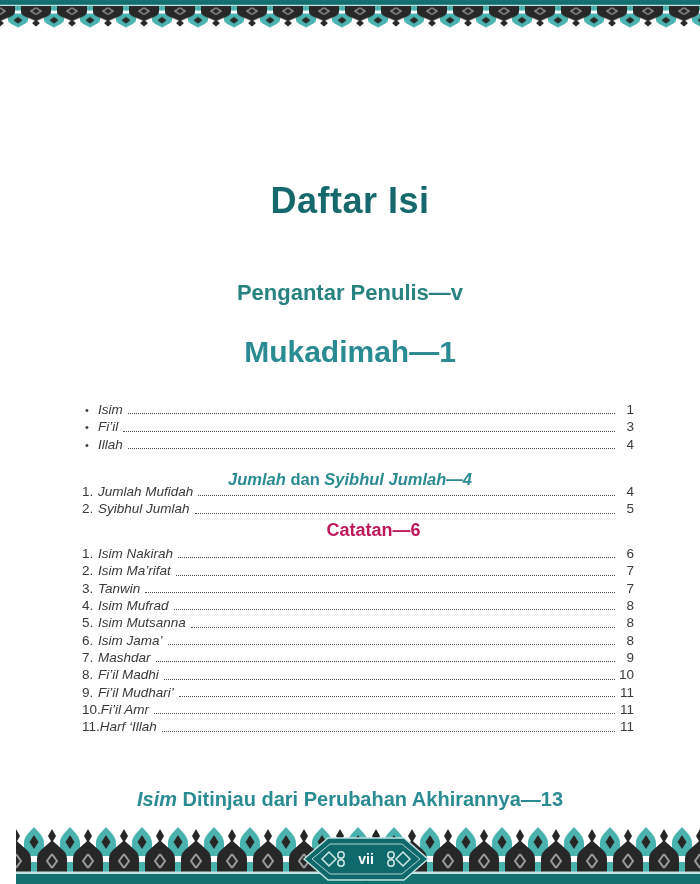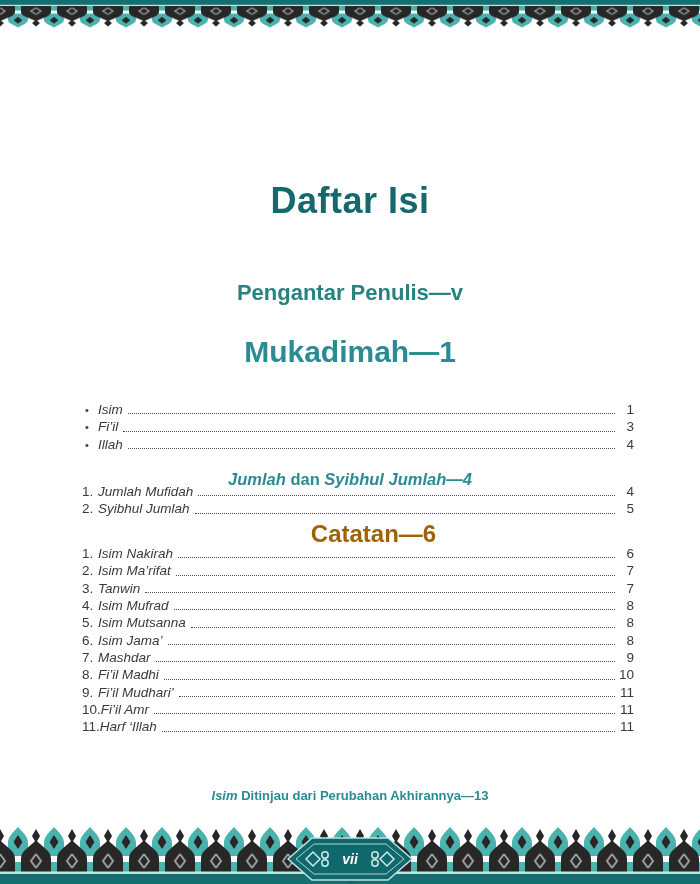--- a/index.html
+++ b/index.html
@@ -6,35 +6,35 @@
   .page{
     position:relative;width:700px;height:884px;background:#ffffff;
     font-family:"Liberation Sans",sans-serif;overflow:hidden;
   }
   .center{position:absolute;left:0;right:0;text-align:center;}
   .h-title{top:180px;font-size:36px;font-weight:800;color:#15696c;letter-spacing:.5px;}
   .h-pengantar{top:280px;font-size:22px;font-weight:700;color:#28827f;}
   .h-muka{top:335px;font-size:30px;font-weight:600;color:#2b8b93;}
   .h-pembagian{top:373px;font-size:15.5px;font-weight:700;color:#2b8b93;}
   .h-jumlah{top:470px;font-size:16.5px;font-weight:700;color:#2b8b93;}
-  .h-catatan{top:520px;font-size:24px;font-weight:700;color:#a16207;padding-left:47px;}
+  .h-catatan{top:520px;font-size:18px;font-weight:700;color:#be185d;padding-left:47px;}
   .h-bab{top:750px;font-size:27px;font-weight:600;color:#2b8b93;}
-  .h-babsub{top:788px;font-size:13px;font-weight:700;color:#2b8b93;}
+  .h-babsub{top:788px;font-size:20px;font-weight:700;color:#2b8b93;}
   .it{font-style:italic;}
   .list{position:absolute;left:62px;right:66px;}
   .bullets{top:401px;}
   .jumlah-list{top:483px;}
   .catatan-list{top:545px;}
   .row{display:flex;align-items:baseline;color:#3a3a3a;font-size:13.5px;height:17.35px;line-height:17.35px;}
   .row .no{flex:0 0 36px;box-sizing:border-box;padding-left:20px;font-style:normal;}
   .row .no.blt{padding-left:23px;font-size:11px;}
   .row .lbl{font-style:italic;white-space:nowrap;}
   .row .dots{flex:1 1 auto;align-self:flex-end;height:0;border-bottom:1.6px dotted #4a4a4a;margin:0 3px 4px 5px;}
   .row .pg{flex:0 0 auto;min-width:16px;text-align:right;font-style:normal;}
-  .border-bottom-wrap{position:absolute;left:0;bottom:0;width:560px;height:58px;font-style:italic;}
+  .border-bottom-wrap{position:absolute;left:16px;bottom:0;width:560px;height:58px;}
   .border-top-wrap{position:absolute;left:0;top:0;width:700px;height:28px;}
   .border-top-wrap svg{display:block;width:700px;height:28px;transform:scaleY(-1);}
   .border-bottom-wrap svg{display:block;width:700px;height:58px;}
 </style>
 </head>
 <body>
 
 <div class="page">
 
   <div class="border-top-wrap">

